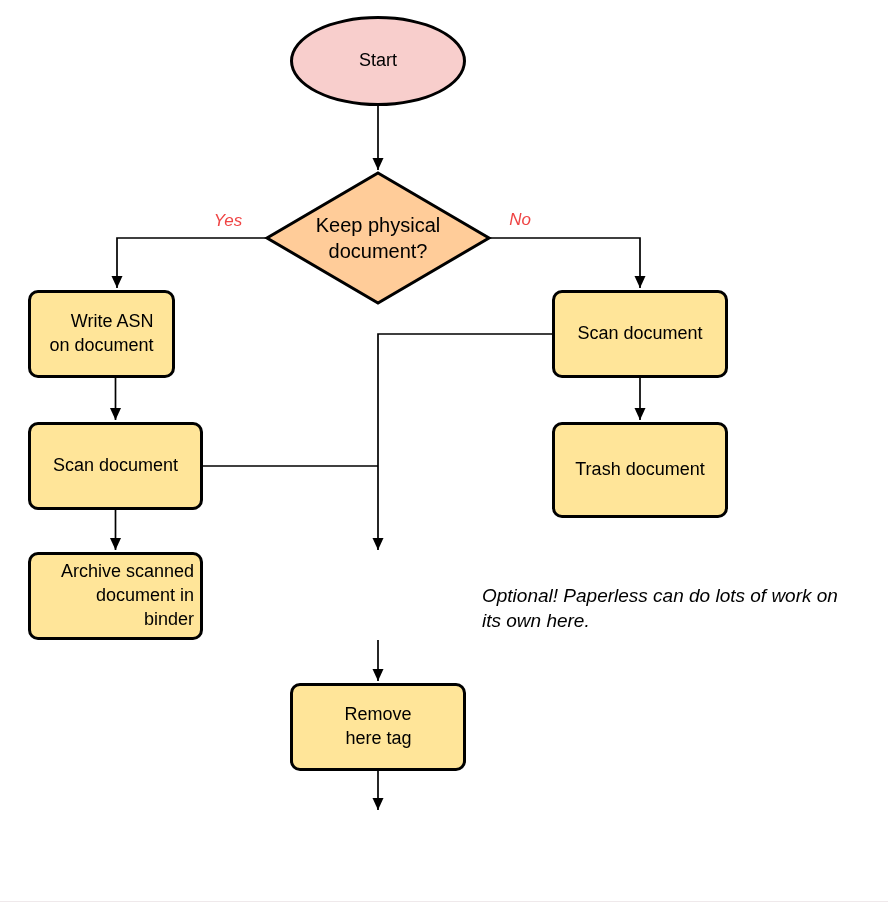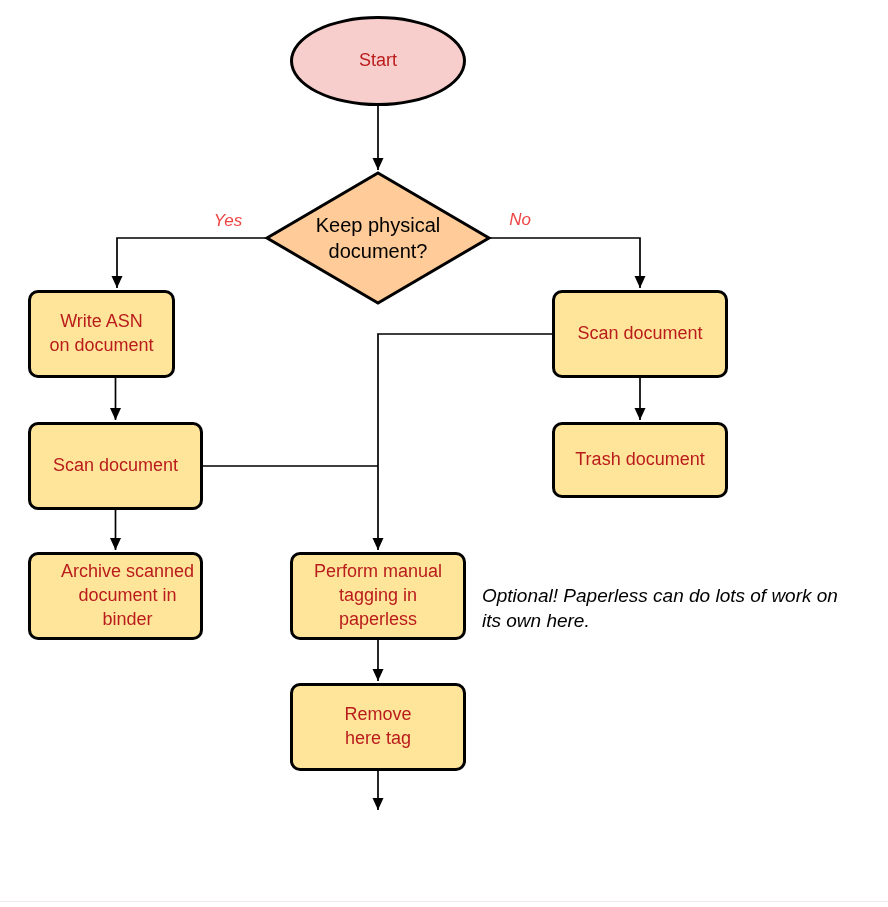--- a/index.html
+++ b/index.html
@@ -10,23 +10,23 @@
     background: #ffffff;
     font-family: "Liberation Sans", sans-serif;
     overflow: hidden;
   }
   .edge-layer { position: absolute; left: 0; top: 0; width: 888px; height: 907px; }
   .node {
     position: absolute;
     display: flex;
     align-items: center;
     justify-content: center;
-    text-align: center;
+    text-align: right;
     white-space: pre-line;
-    color: #b91c1c;
+    color: #000000;
     font-size: 18px;
     line-height: 1.32;
     box-sizing: border-box;
   }
   .process {
     background: var(--process-fill, #ffe599);
     border: 3px solid var(--stroke, #000);
     border-radius: 10px;
   }
   .terminator {
@@ -103,25 +103,22 @@
 on document</span></div>
 
   <div class="node process" style="left:28px; top:422px; width:175px; height:88px;"><span>Scan document</span></div>
 
   <div class="node process" style="left:28px; top:552px; width:175px; height:88px;padding-left:24px;"><span>Archive scanned
 document in
 binder</span></div>
 
   <div class="node process" style="left:552px; top:290px; width:176px; height:88px;"><span>Scan document</span></div>
 
-  <div class="node process" style="left:552px; top:422px; width:176px; height:76px;"><span>Trash document</span></div>
+  <div class="node process" style="left:552px; top:422px; width:176px; height:96px;"><span>Trash document</span></div>
 
-  <div class="node process" style="left:290px; top:552px; width:176px; height:88px;"><span>Perform manual
-tagging in
-paperless</span></div>
 
   <div class="node process" style="left:290px; top:683px; width:176px; height:88px;"><span>Remove
 here tag</span></div>
 
   <div class="edge-label" style="left:202px; top:211px; width:52px;">Yes</div>
   <div class="edge-label" style="left:496px; top:210px; width:48px;">No</div>
 
   <div class="annotation" style="left:482px; top:583px; width:400px;">Optional! Paperless can do lots of work on
 its own here.</div>
 

